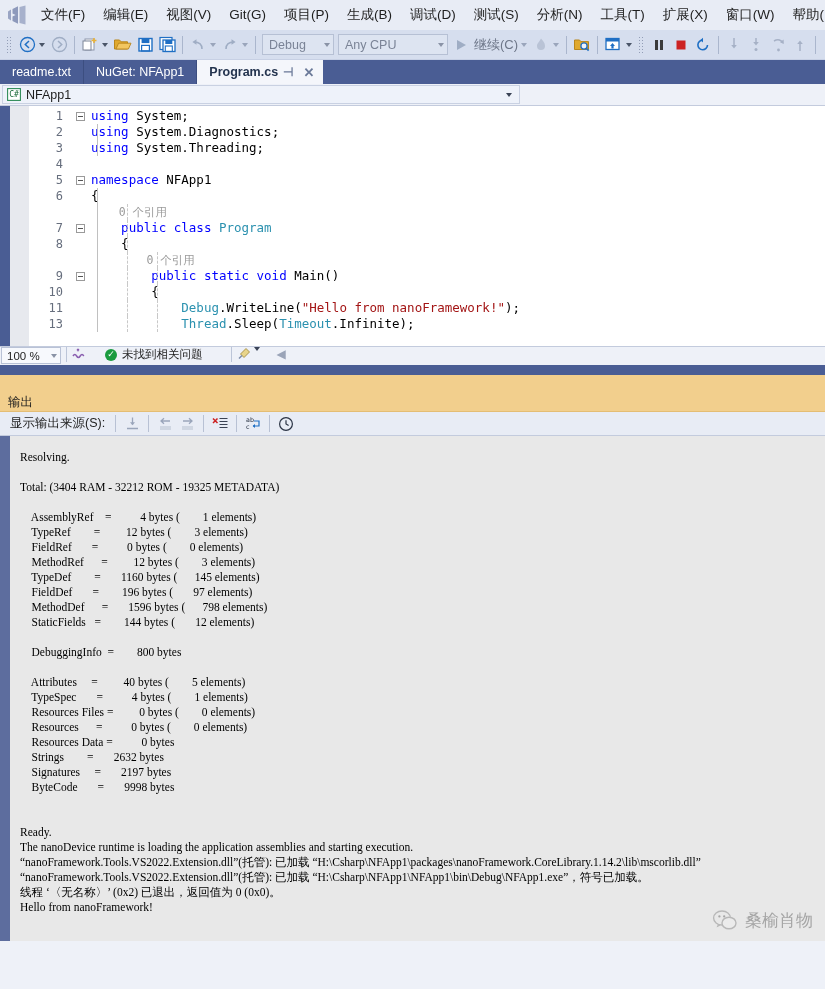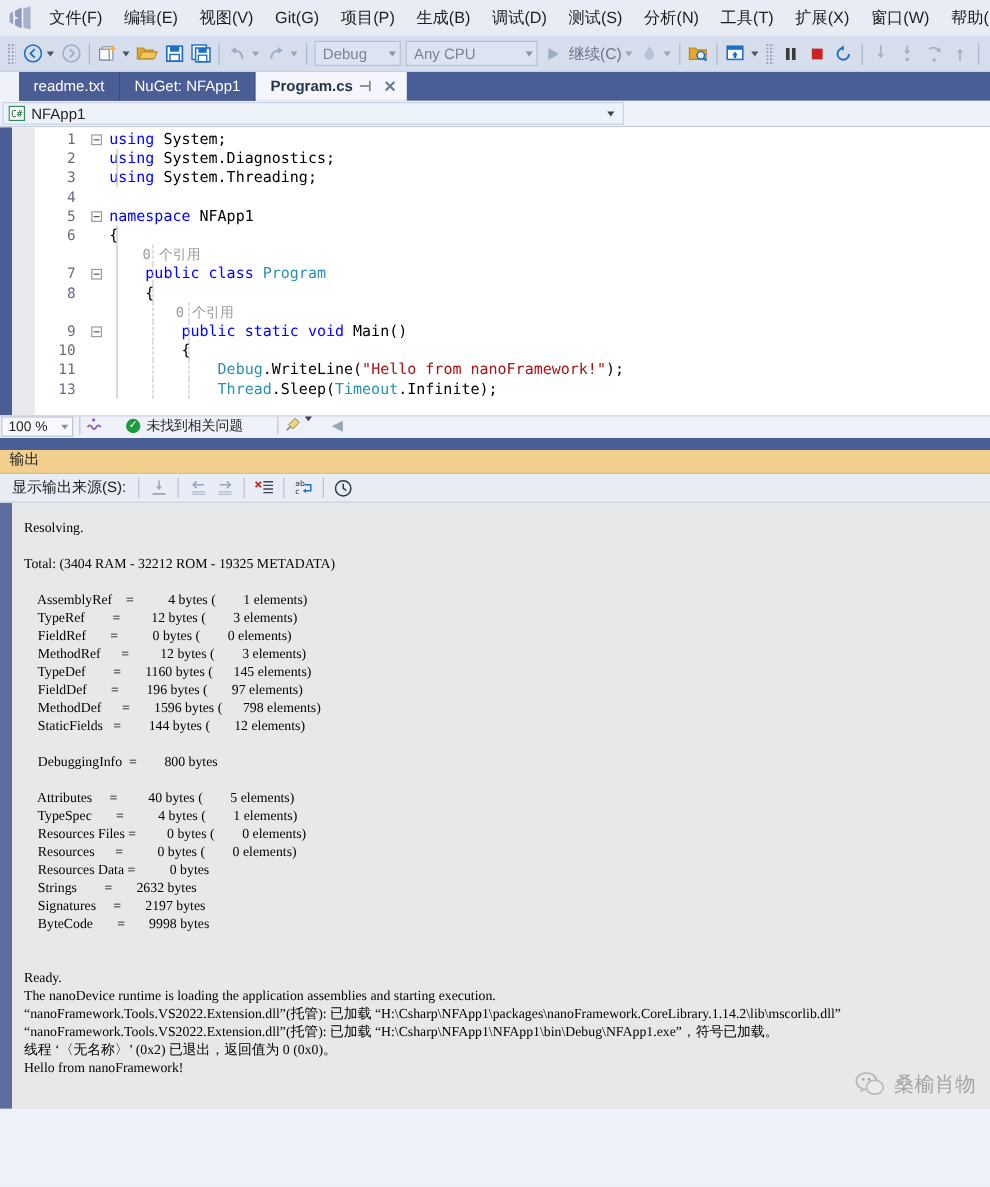--- a/index.html
+++ b/index.html
@@ -88,21 +88,20 @@
     border-right: 3.5px solid transparent;
     border-top: 4px solid #8a93a6;
   }
 
   
   #tabbar {
     height: 24px;
     background: #4a5d94;
     display: flex;
     align-items: flex-end;
-    margin-left: 16px;
   }
   .doc-tab {
     height: 24px;
     display: flex; align-items: center;
     padding: 0 12px;
     font-size: 12.5px;
     color: #ffffff;
     background: #4a5d94;
     border-right: 1px solid #3c4e80;
     white-space: nowrap;
@@ -247,23 +246,23 @@
     width: 12px; height: 12px; border-radius: 50%;
     background: #1a9b3f;
     display: flex; align-items: center; justify-content: center;
     color: #fff; font-size: 9px; line-height: 1;
   }
   #strip-spacer { flex: 1; }
   #blue-band { height: 10px; background: #4a5d94; }
 
   
   #output-title {
-    height: 20px;
+    height: 37px;
     background: #f2cf8d;
-    display: flex; align-items: flex-start;
+    display: flex; align-items: flex-end;
     padding-left: 8px;
     font-size: 12.5px;
     color: #1e1e1e;
     border-bottom: 1px solid #e4bd74;
   }
   #output-toolbar {
     height: 24px;
     background: #e8ecf5;
     display: flex; align-items: center;
     padding: 0 4px;

